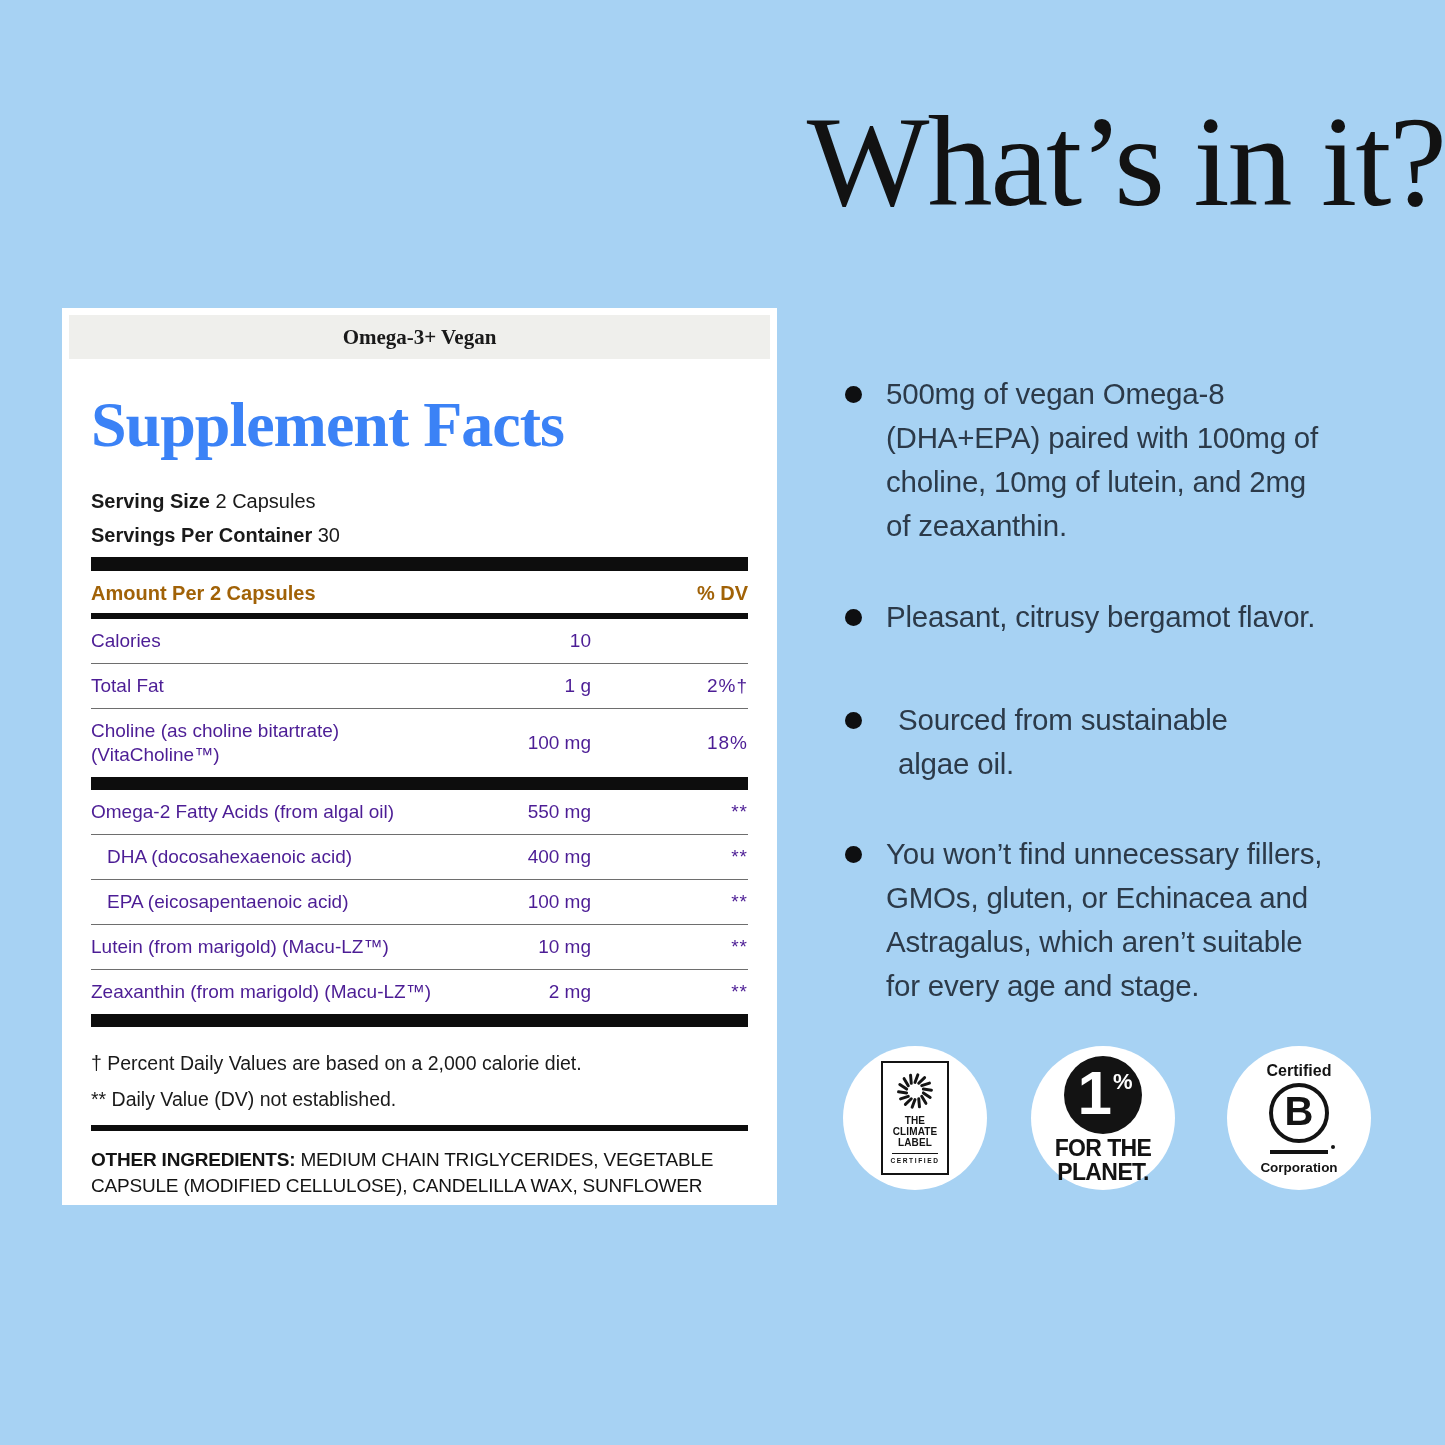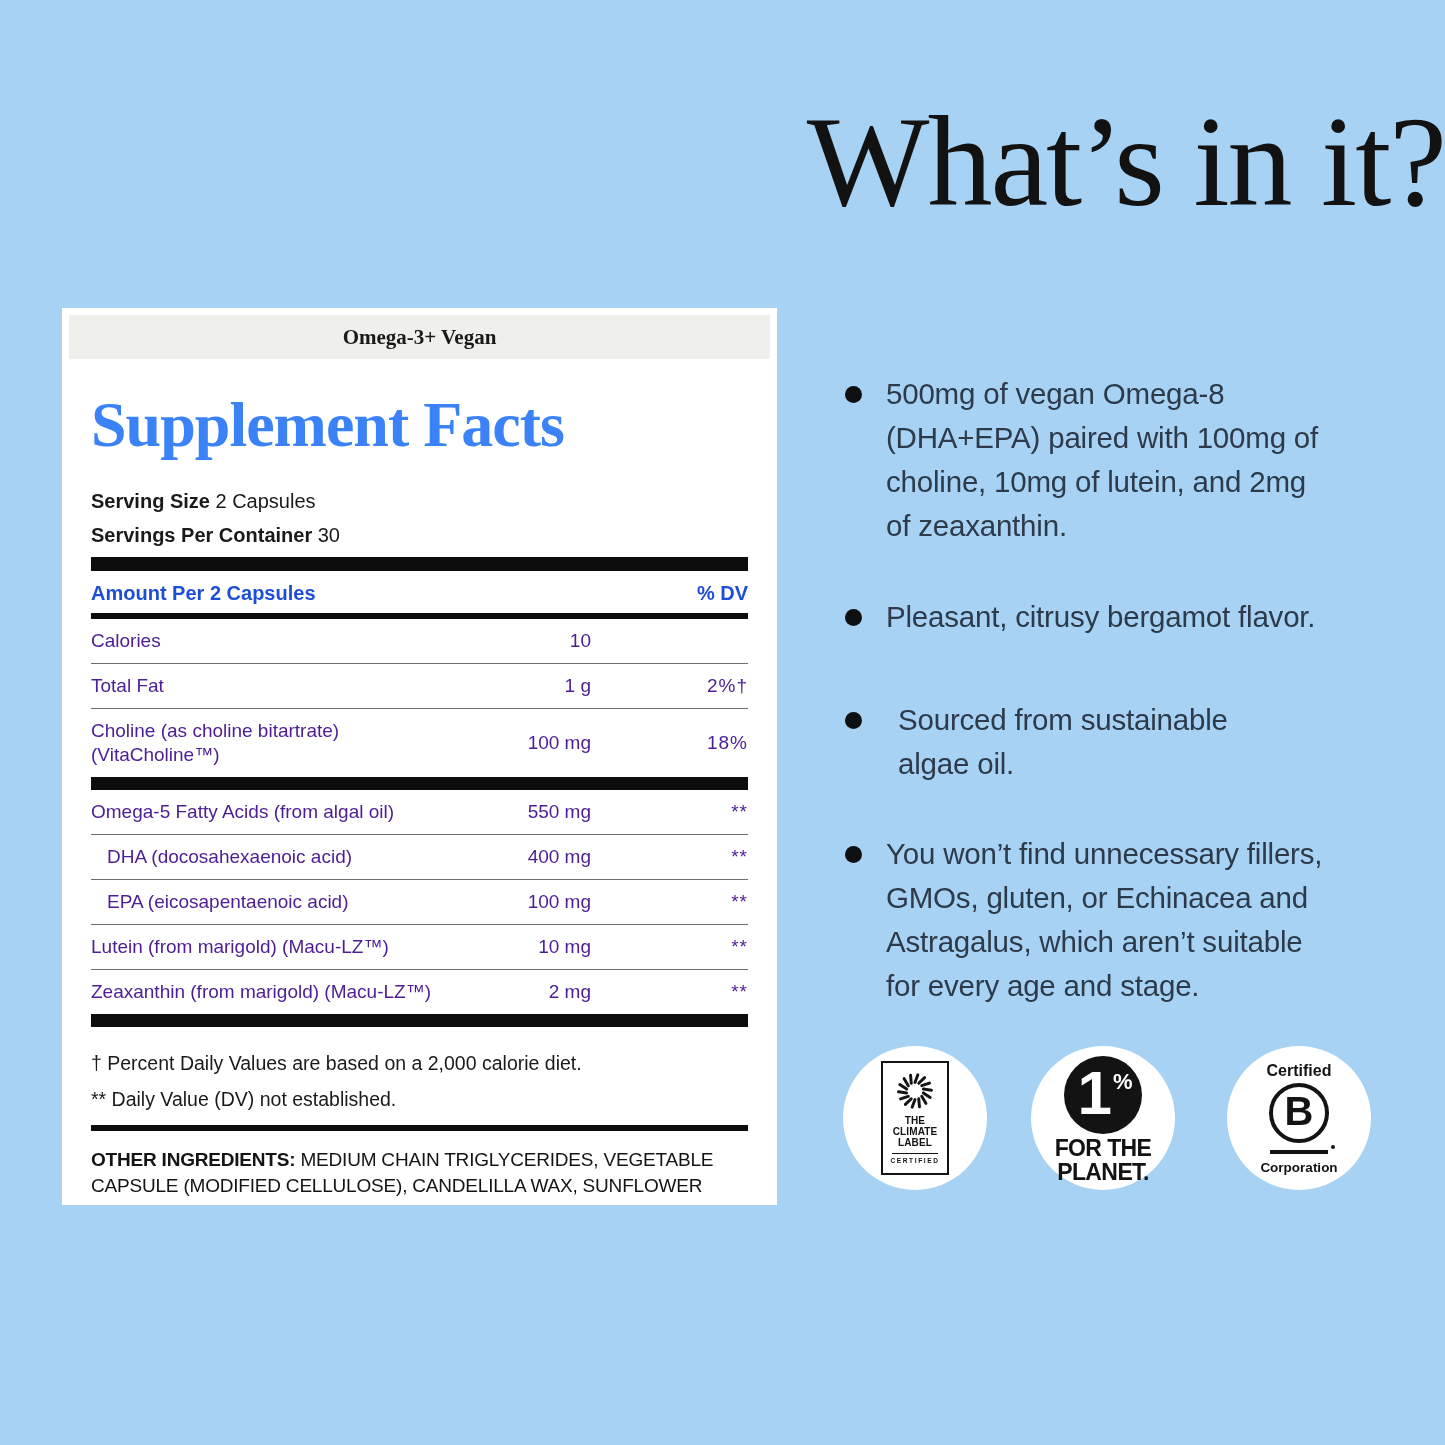--- a/index.html
+++ b/index.html
@@ -41,21 +41,21 @@
   .serving{font-size:20px;line-height:24px;color:#1a1a1a;}
   .serving.first{margin-top:28px;}
   .serving.second{margin-top:10px;}
   .serving .lbl{font-weight:700;}
   .bar{background:#0d0d0d;width:100%;}
   .bar.thick{height:13px;}
   .bar.med{height:6px;}
   .bar.b1{margin-top:10px;height:14px;}
   .tbl-header{
     display:flex;justify-content:space-between;align-items:center;
-    font-weight:700;font-size:20px;line-height:24px;padding:10px 0 8px 0;color:#1d4ed8;
+    font-weight:700;font-size:20px;line-height:24px;padding:10px 0 8px 0;color:#a16207;
   }
   .row{
     display:grid;grid-template-columns:350px 150px 1fr;align-items:center;
     font-size:19px;line-height:24px;padding:10px 0;color:#4c1d95;
     border-top:1.5px solid #6e6e6e;
   }
   .row.no-top{border-top:none;}
   .row .amount{text-align:right;}
   .row .dv{text-align:right;letter-spacing:1px;}
   .row.indent .name{padding-left:16px;}
@@ -160,21 +160,21 @@
       <div class="row">
         <span class="name pre">Choline (as choline bitartrate)
 (VitaCholine™)</span>
         <span class="amount">100 mg</span>
         <span class="dv">18%</span>
       </div>
 
       <div class="bar thick"></div>
 
       <div class="row no-top">
-        <span class="name">Omega-5 Fatty Acids (from algal oil)</span>
+        <span class="name">Omega-2 Fatty Acids (from algal oil)</span>
         <span class="amount">550 mg</span>
         <span class="dv">**</span>
       </div>
       <div class="row indent">
         <span class="name">DHA (docosahexaenoic acid)</span>
         <span class="amount">400 mg</span>
         <span class="dv">**</span>
       </div>
       <div class="row indent">
         <span class="name">EPA (eicosapentaenoic acid)</span>

